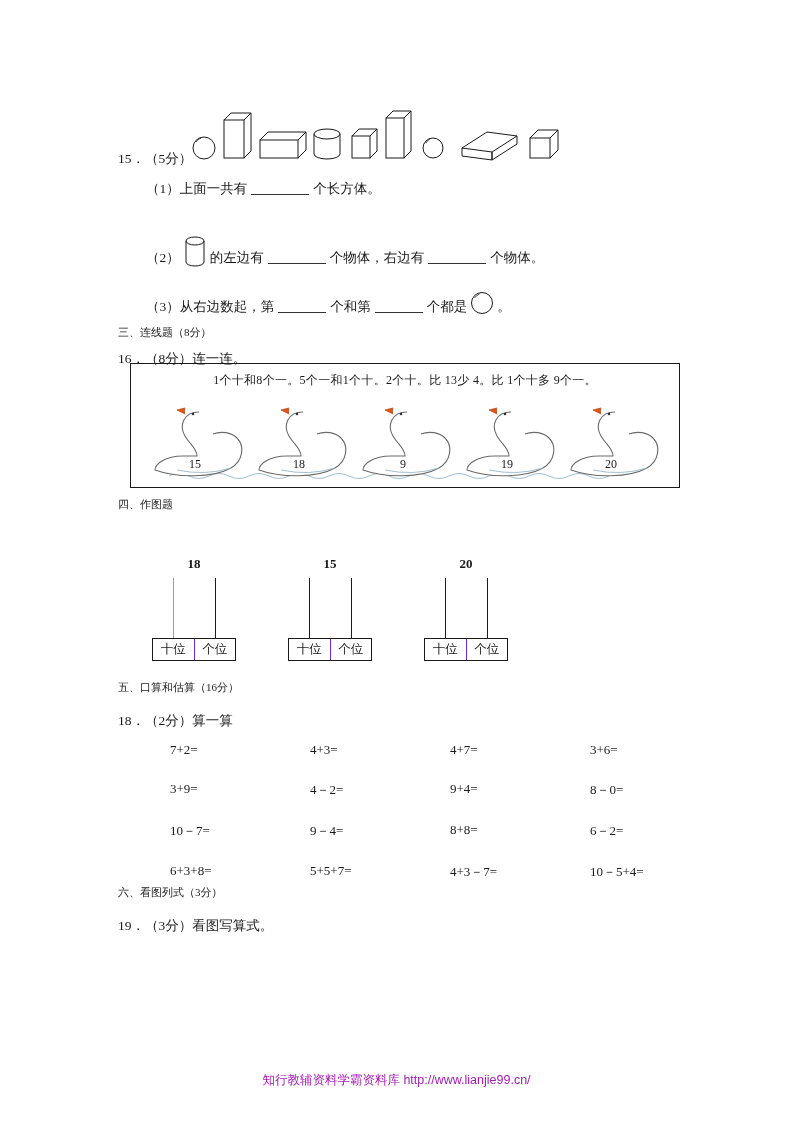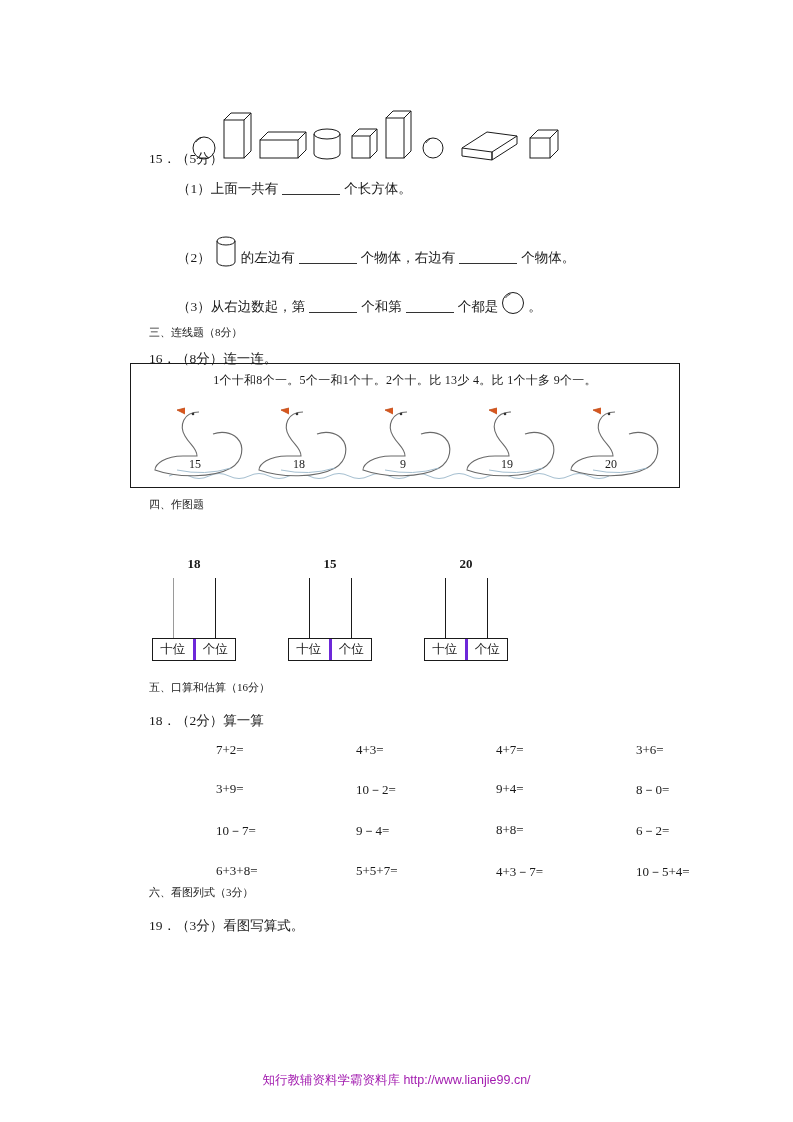--- a/index.html
+++ b/index.html
@@ -12,21 +12,21 @@
     overflow: hidden;
   }
   .page { position:absolute; left:0; top:0; width:793px; height:1122px; }
 
   
   .q-line { font-size: 13.5px; line-height: 1.6; }
   .blank { display:inline-block; border-bottom:1px solid #333; width:58px; height:0.95em; vertical-align:-2px; margin:0 4px; }
   .blank.sm { width:48px; }
 
   
-  .abs { position:absolute;margin-left:31px; }
+  .abs { position:absolute; }
 
   
   .shapes { position:absolute; left:190px; top:100px; width:380px; height:62px; }
 
   
   .box16 {
     position:absolute; left:130px; top:363px; width:550px; height:125px;
     border:1px solid #1a1a1a; box-sizing:border-box;padding-left:16px;
   }
   .box16 .txt {
@@ -45,29 +45,29 @@
   .counter .rod { position:absolute; width:1px; height:60px; background:#1a1a1a; top:0; }
   .counter .rod.thin { background:#9a9a9a; }
   .counter .base {
     position:absolute; top:60px; left:0; width:100%; height:23px;
     border:1px solid #1a1a1a; box-sizing:border-box; display:flex;
   }
   .counter .cell {
     flex:1; display:flex; align-items:center; justify-content:center;
     font-size:12.5px;
   }
-  .counter .cell.first { border-right:3px solid #6d28d9; }
+  .counter .cell.first { border-right:1px solid #6d28d9; }
 
   
   .calc-grid {
     position:absolute; left:170px; top:742px; width:550px;
     display:grid; grid-template-columns: 140px 140px 140px 140px;
     row-gap: 23px; font-size:13px;
   }
-  .calc-grid div { white-space:pre;margin-left:46px; }
+  .calc-grid div { white-space:pre; }
 
   
   .footer {
     position:absolute; left:0; right:0; top:1072px;
     text-align:center; font-size:12.5px; color:#a21caf;
     font-family:"Liberation Sans", sans-serif;
   }
   .sec { font-size:11px; }
 </style>
 </head>
@@ -269,21 +269,21 @@
   <div class="abs q-line" style="left:118px; top:710px;">
     <span>18．</span><span>（2分）</span><span>算一算</span>
   </div>
 
   <div class="calc-grid">
     <div>7+2=</div>
     <div>4+3=</div>
     <div>4+7=</div>
     <div>3+6=</div>
     <div>3+9=</div>
-    <div>10－2=</div>
+    <div>4－2=</div>
     <div>9+4=</div>
     <div>8－0=</div>
     <div>10－7=</div>
     <div>9－4=</div>
     <div>8+8=</div>
     <div>6－2=</div>
     <div>6+3+8=</div>
     <div>5+5+7=</div>
     <div>4+3－7=</div>
     <div>10－5+4=</div>

